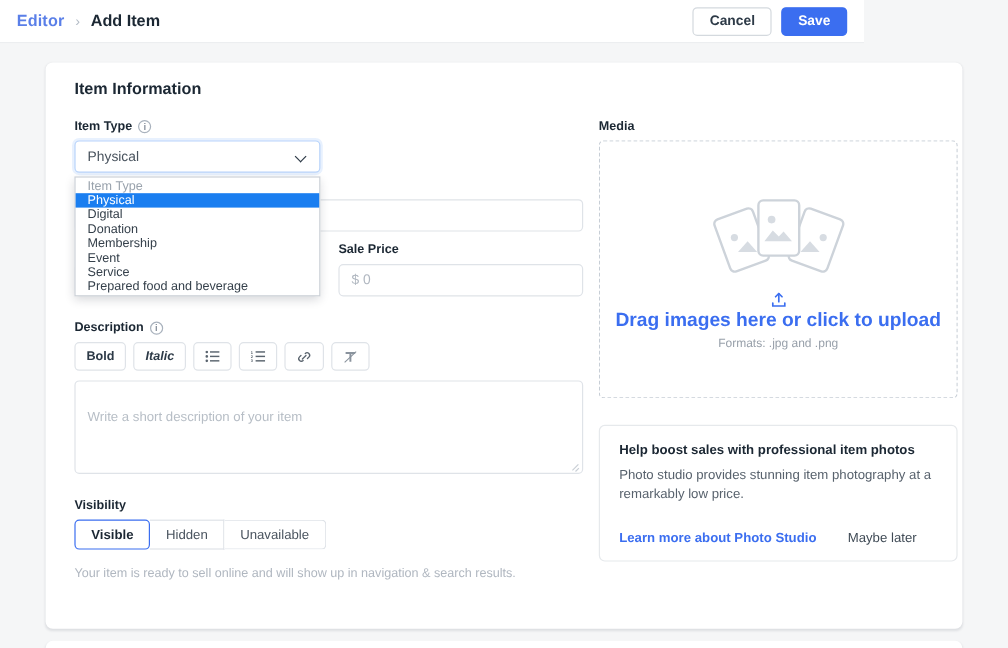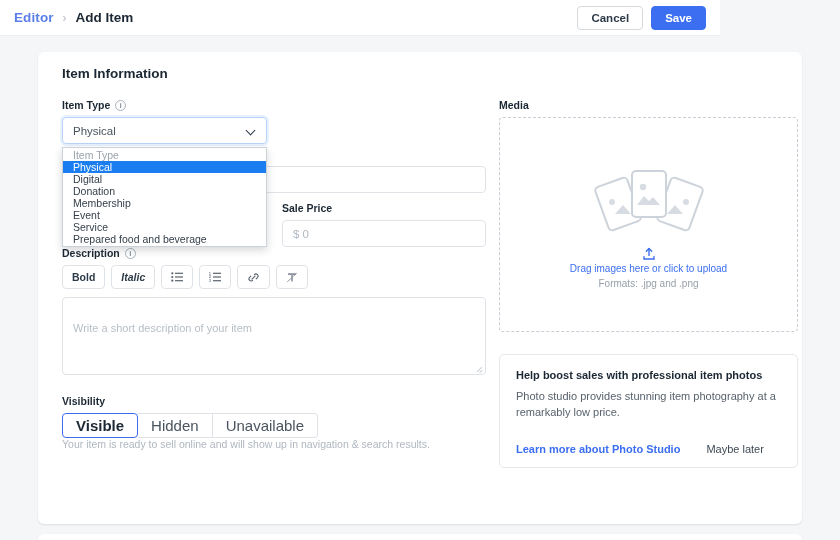--- a/index.html
+++ b/index.html
@@ -130,40 +130,40 @@
   }
   .ta-grip::before { width: 7px; right: 0; bottom: 2px; transform: rotate(-45deg); }
   .ta-grip::after  { width: 4px; right: 0; bottom: 0px; transform: rotate(-45deg); }
 
   
   .seg { display: inline-flex; border-radius: 4px; }
   .seg-item {
     height: 25px; padding: 0 13px; border: 1px solid #dfe3e8;
     border-left: none; background: #fff;
     display: flex; align-items: center; justify-content: center;
-    font-size: 15px; color: #4a545f; cursor: pointer;
+    font-size: 11px; color: #4a545f; cursor: pointer;
   }
   .seg-item:first-child {
     border-left: 1px solid #3b6ef0; border-top: 1px solid #3b6ef0;
     border-bottom: 1px solid #3b6ef0; border-right: 1px solid #3b6ef0;
     border-radius: 4px; color: #1b2733; font-weight: 700;
   }
   .seg-item:last-child { border-radius: 0 4px 4px 0; }
-  .help-text { margin-top: 0; font-size: 10.5px; color: #b0b7c0; }
+  .help-text { margin-top: 14px; font-size: 10.5px; color: #b0b7c0; }
 
   
   .dropzone {
     width: 299px; height: 215px;
     border: 1.3px dashed #c7ced6; border-radius: 4px;
     background: #fff; display: flex; flex-direction: column;
     align-items: center; justify-content: center; cursor: pointer;
   }
   .dz-upload-ic { margin-top: 8px; }
   .dz-link {
-    color: #3b6ef0; font-size: 10px; font-weight: 400; margin-top: 2px;
+    color: #3b6ef0; font-size: 16px; font-weight: 700; margin-top: 2px;
   }
   .dz-formats { color: #98a0aa; font-size: 10px; margin-top: 4px; }
 
   .promo {
     width: 299px; margin-top: 22px; border: 1px solid #e6e9ec;
     border-radius: 5px; background: #fff; padding: 14px 16px 12px 16px;
   }
   .promo-title { font-size: 11px; font-weight: 700; color: #1b2733; }
   .promo-body {
     font-size: 11px; color: #58626d; line-height: 1.45; margin-top: 8px;
@@ -221,21 +221,21 @@
         <div class="price-col">
           <div class="fld-label">Price</div>
           <div class="inp">$  0</div>
         </div>
         <div class="price-col">
           <div class="fld-label">Sale Price</div>
           <div class="inp">$  0</div>
         </div>
       </div>
 
-      <div style="">
+      <div style="margin-top:20px;">
         <div class="fld-label">
           <span>Description</span>
           <i class="info-i">i</i>
         </div>
 
         <div class="rt-bar">
           <div class="rt-btn">Bold</div>
           <div class="rt-btn ital">Italic</div>
           <div class="rt-btn">
             <svg class="rt-ic" width="12" height="10" viewBox="0 0 12 10">

